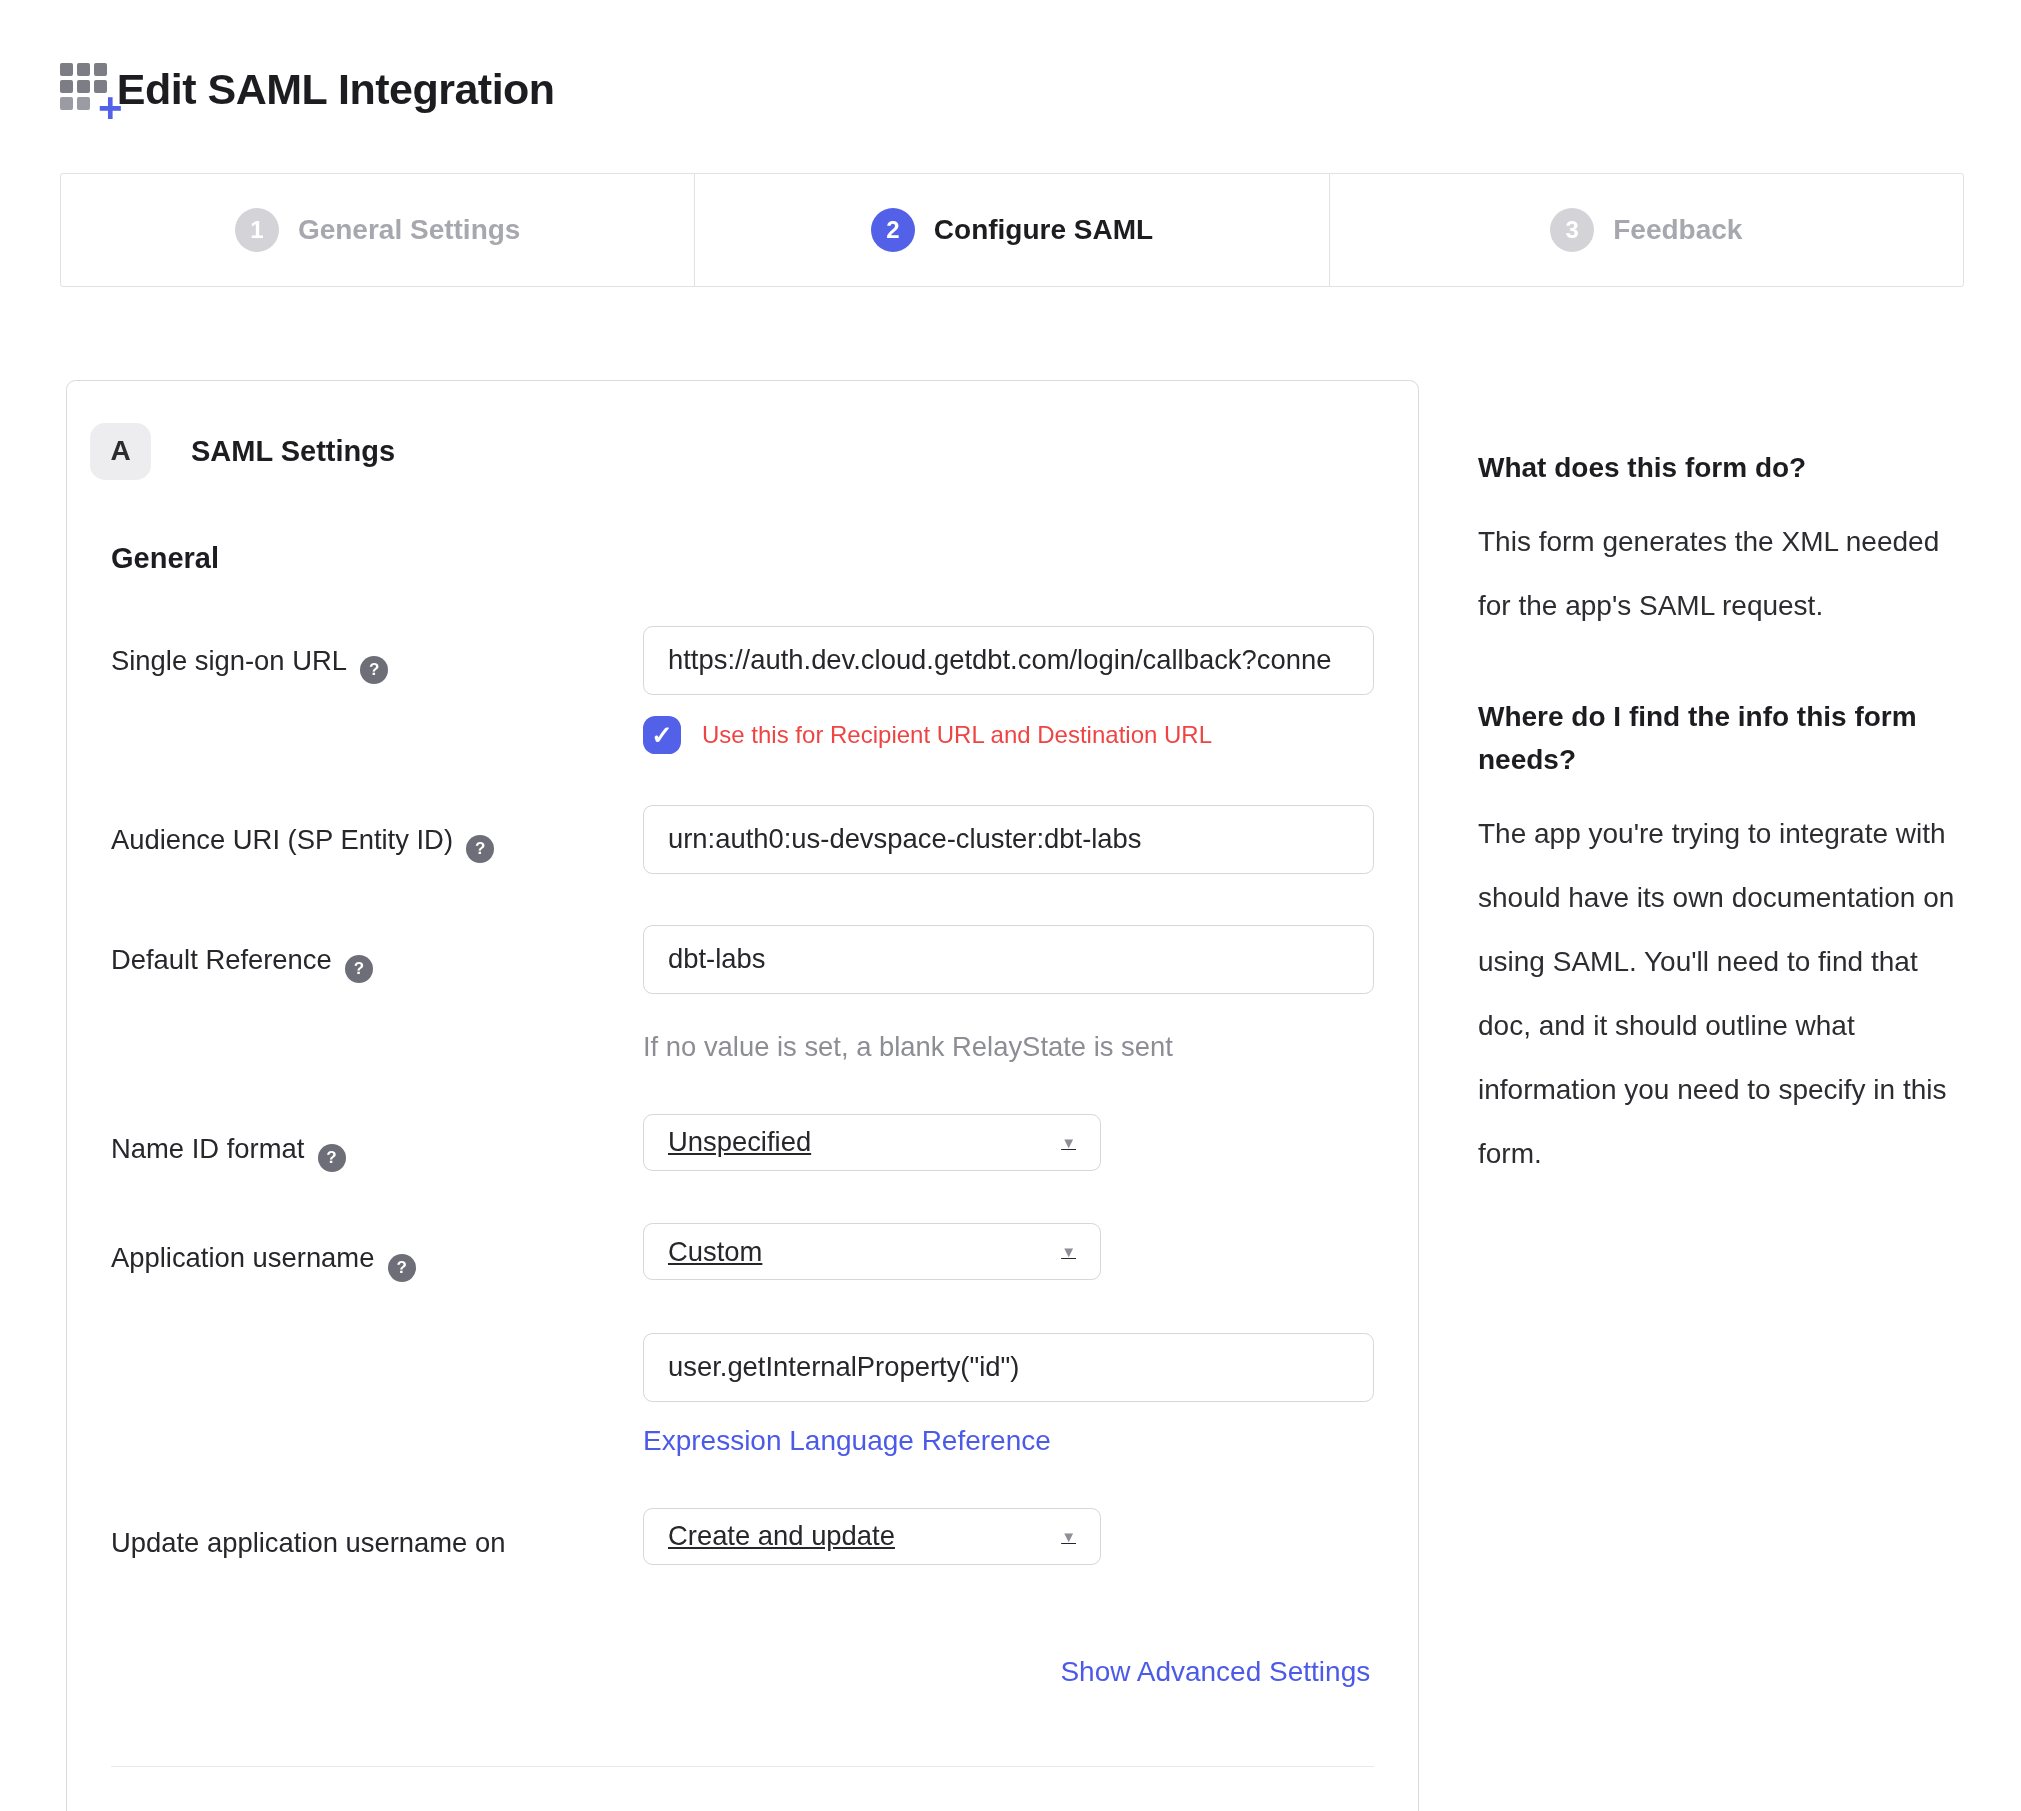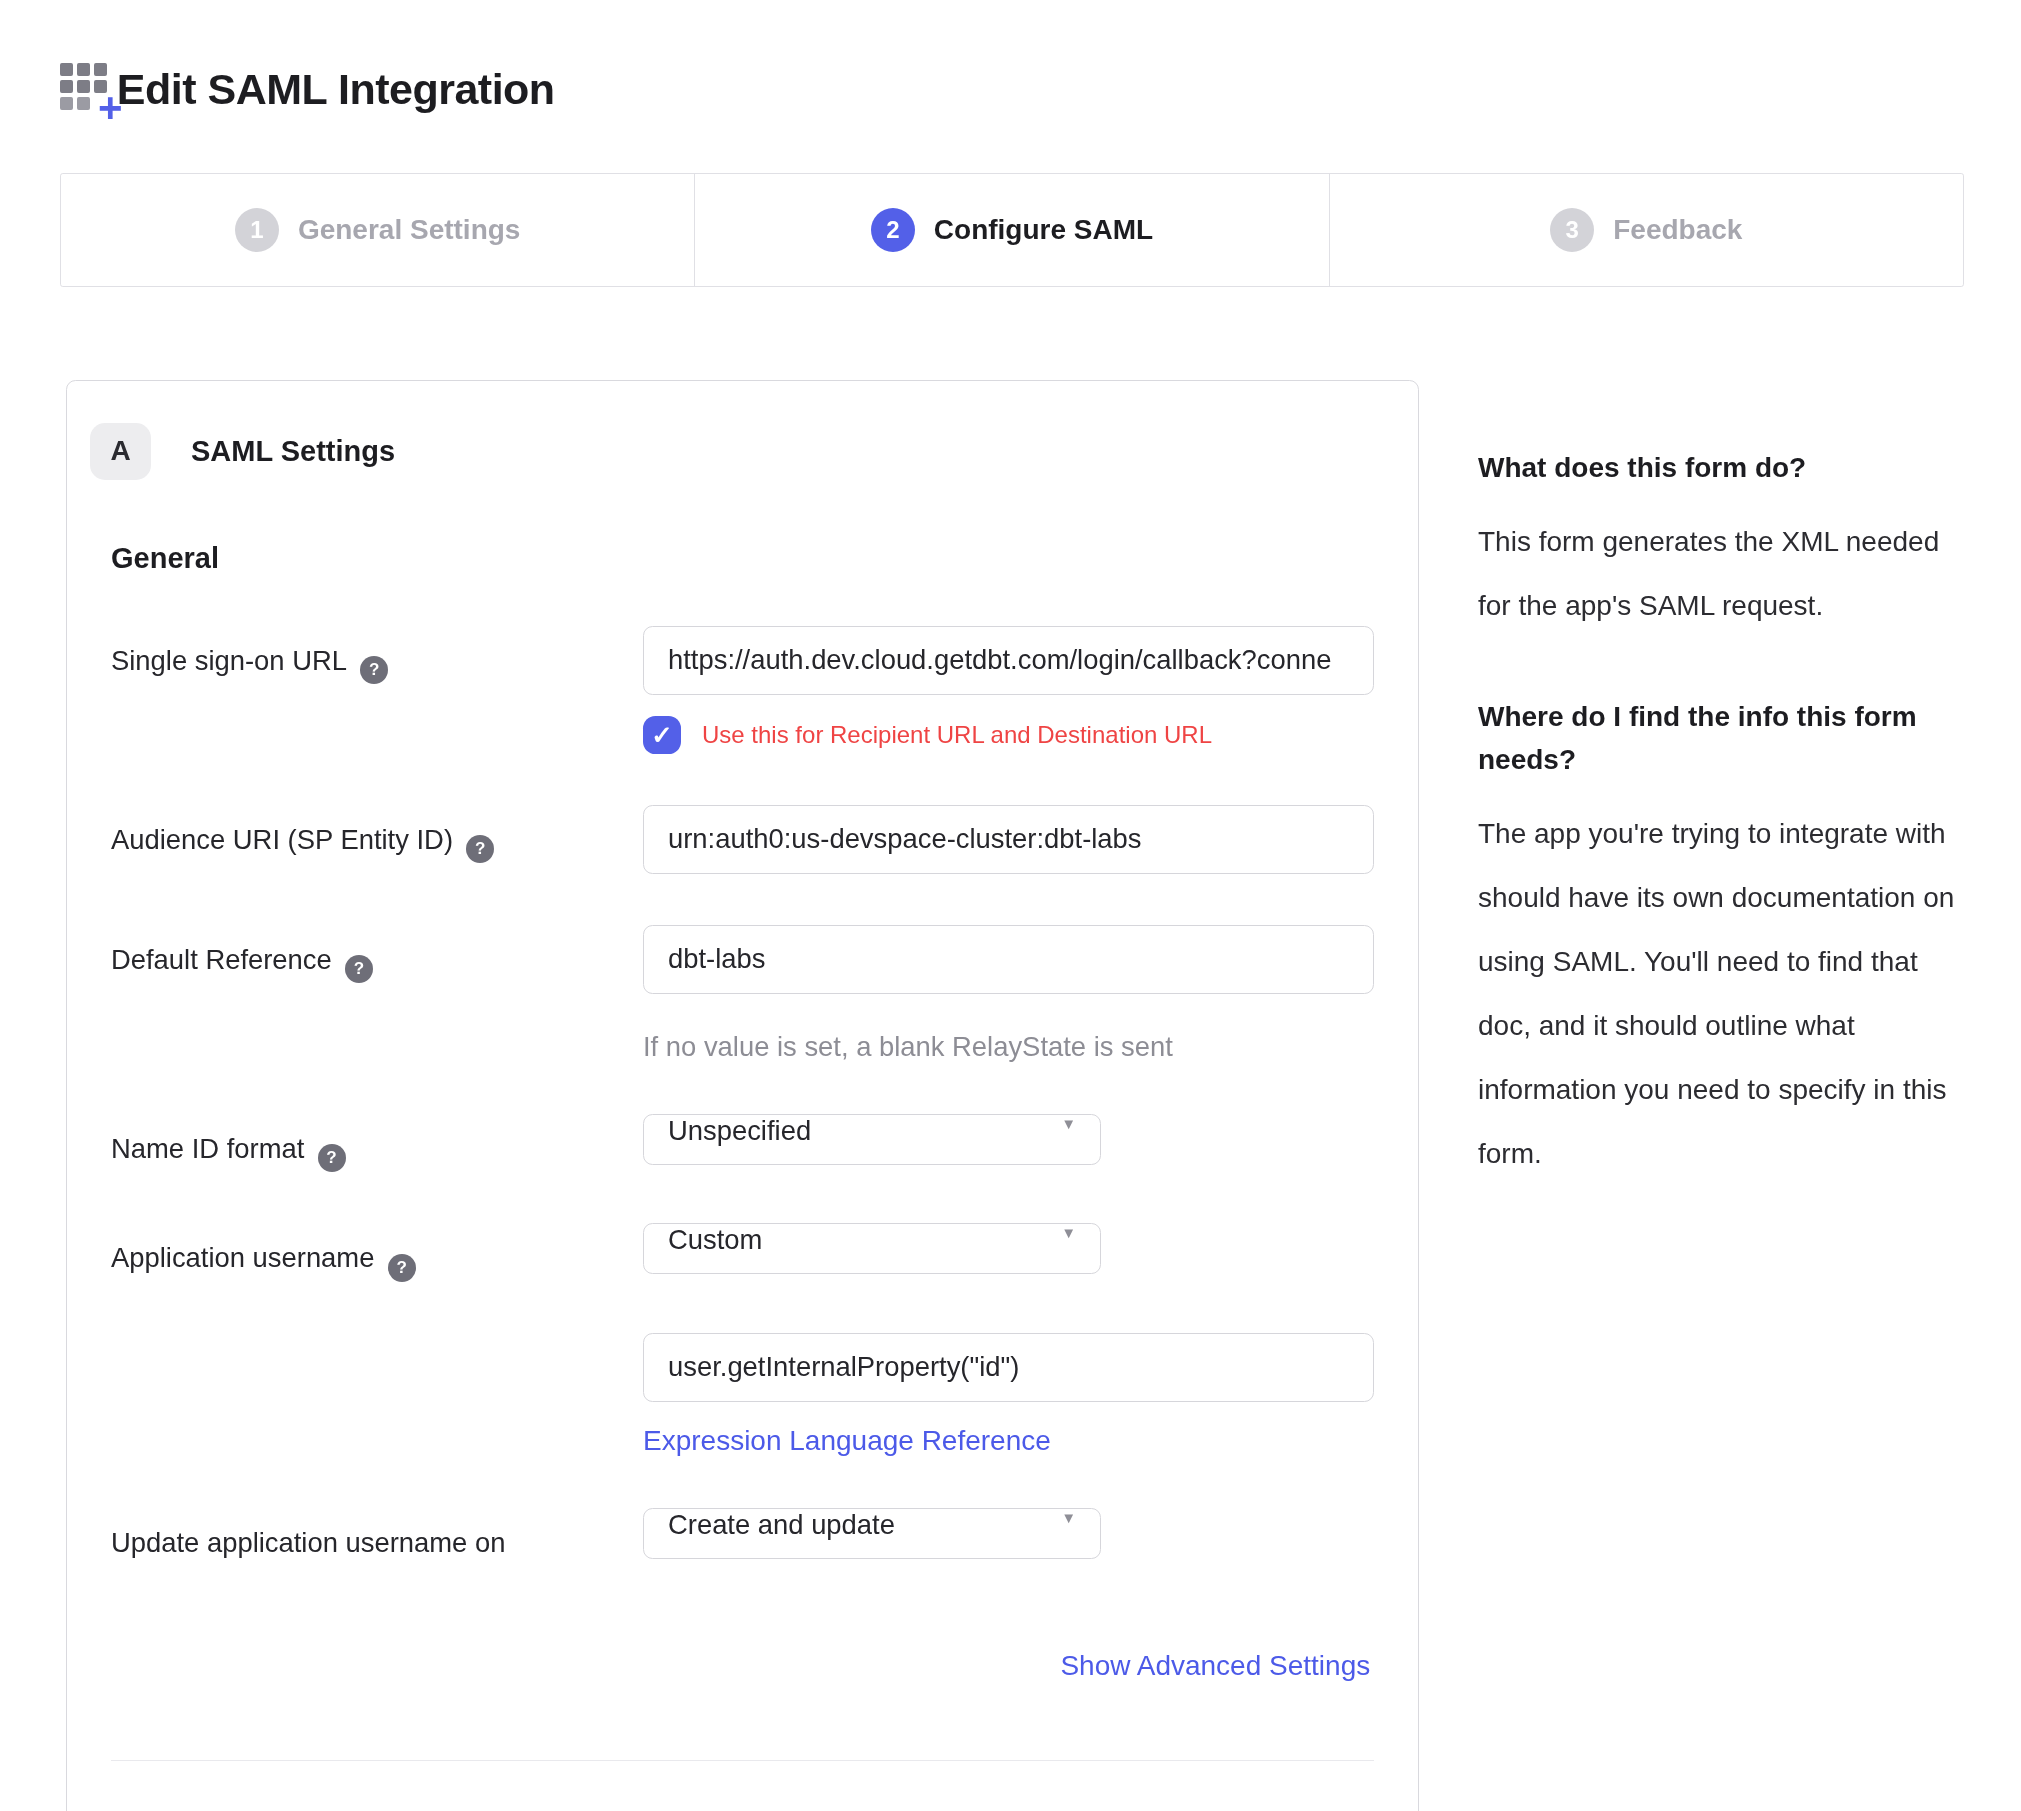--- a/index.html
+++ b/index.html
@@ -53,23 +53,23 @@
     padding: 16px 24px; font-size: 27.4px; color: #26262b; font-family: inherit; background: #fff;
     outline: none; text-overflow: clip; }
 
   .checkbox-row { display: flex; align-items: center; gap: 21px; margin-top: 21px; cursor: pointer; }
   .checkbox { width: 38px; height: 38px; border-radius: 12.3px; background: #5360e8; color: #fff;
     display: flex; align-items: center; justify-content: center; font-size: 25.6px; font-weight: 700; flex: none; }
   .checkbox-label { font-size: 24px; color: #ef4444; }
 
   .hint { margin-top: 37px; font-size: 27.4px; color: #8d8d95; }
 
-  .select { width: 458px; height: 51px; border: 1.4px solid #d6d6db; border-radius: 9.5px; background: #fff;
-    display: flex; align-items: flex-start; justify-content: space-between; padding: 0 24px;
-    font-size: 27.4px; color: #26262b; cursor: pointer; }
+  .select { width: 458px; height: 57px; border: 1.4px solid #d6d6db; border-radius: 9.5px; background: #fff;
+    display: flex; align-items: center; justify-content: space-between; padding: 0 24px;
+    font-size: 27.4px; color: #26262b; cursor: pointer; text-decoration: underline; }
   .caret { color: #8f8f97; font-size: 15px; flex: none; margin-left: 11.4px; }
 
   .link { color: #4c5ae8; text-decoration: none; cursor: pointer; }
   .expr-link { display: inline-block; margin-top: 23px; font-size: 28px; }
   .advanced-row { text-align: right; margin-top: 91px; padding-right: 3.8px; }
   .advanced-row .link { font-size: 28px; }
 
   .divider { border: none; border-top: 1.9px solid #e9e9ed; margin: 78px 0 0 0; }
 
   

